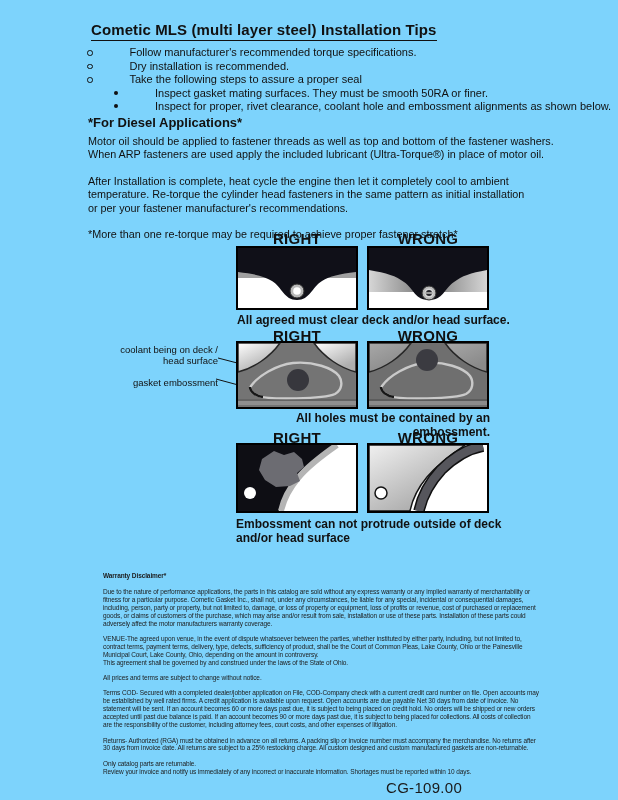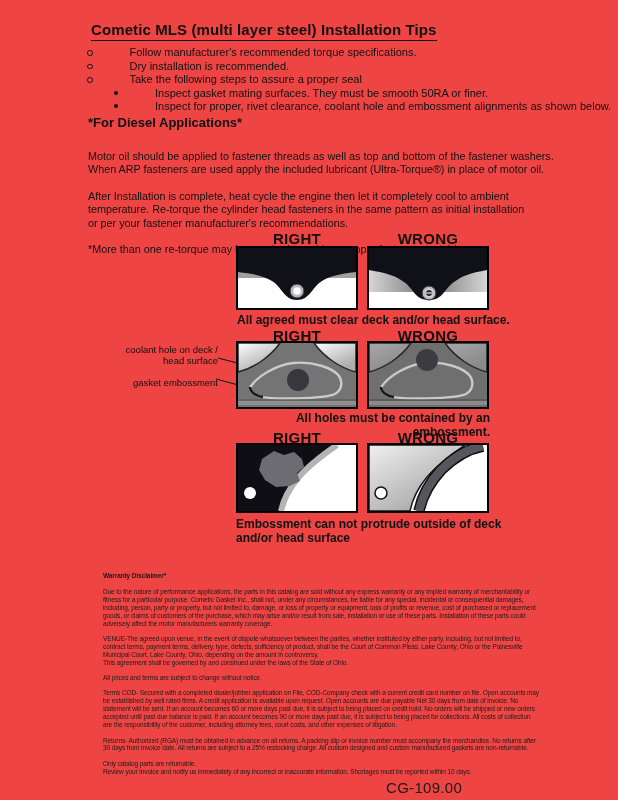--- a/index.html
+++ b/index.html
@@ -1,29 +1,29 @@
 <!DOCTYPE html>
 <html><head>
 <meta charset="utf-8">
 <style>
   html,body{margin:0;padding:0;background:#ffffff;}
-  .page{position:relative;width:618px;height:800px;background:#ef4444;overflow:hidden;
+  .page{position:relative;width:618px;height:800px;background:#7dd3fc;overflow:hidden;
         font-family:"Liberation Sans",sans-serif;color:#111;}
   
   .title{position:absolute;left:91px;top:21px;font-size:15px;font-weight:bold;
          letter-spacing:.1px;border-bottom:1.6px solid #111;padding-bottom:2px;}
   
   .bullets{position:absolute;left:87px;top:46px;width:530px;font-size:11px;line-height:13px;}
   .b{display:flex;align-items:flex-start;margin-bottom:.5px;}
   .b span.txt{white-space:pre-line;padding-left:32px;}
   .odot{width:3.5px;height:3.5px;border:1px solid #111;border-radius:50%;margin:4px 5px 0 0;flex:none;}
   .fdot{width:4px;height:4px;background:#111;border-radius:50%;margin:4px 5px 0 27px;flex:none;}
   
   .diesel{position:absolute;left:88px;top:116px;width:520px;font-size:10.8px;line-height:13.5px;}
-  .diesel h2{font-size:13px;margin:0 0 20px;font-weight:bold;}
+  .diesel h2{font-size:13px;margin:0 0 5px;font-weight:bold;}
   .diesel p{margin:0 0 13px;white-space:pre-line;}
   
   .dlabel{position:absolute;width:122px;text-align:center;font-weight:bold;font-size:15px;letter-spacing:.3px;}
   .dbox{position:absolute;line-height:0;}
   .cap{position:absolute;font-weight:bold;font-size:12px;line-height:14px;white-space:pre-line;}
   .ptr-label{position:absolute;width:100px;text-align:right;font-size:9.5px;line-height:10.5px;}
   .ptr-lines{position:absolute;left:208px;top:352px;}
   
   .disclaimer{position:absolute;left:103px;top:572px;width:437px;font-size:6.5px;
               line-height:7.9px;letter-spacing:-.1px;color:#1c1c1c;}
@@ -103,21 +103,21 @@
       <circle cx="62" cy="47" r="7" fill="#b9b9b9" stroke="#2e2e2e" stroke-width="1"></circle>
       <circle cx="62" cy="47" r="4.5" fill="#d8d8d8"></circle>
       <circle cx="62" cy="47" r="3" fill="#26262c"></circle>
       <rect x="58.5" y="46" width="7" height="2" fill="#9a9a9a"></rect>
       <rect x="1" y="1" width="120" height="62" fill="none" stroke="#000" stroke-width="2"></rect>
     </svg>
   </div>
 
   <div class="cap" style="left:237px;top:313px;">All agreed must clear deck and/or head surface.</div>
 
-  <div class="ptr-label" style="left:118px;top:345px;">coolant hole on
+  <div class="ptr-label" style="left:118px;top:345px;">coolant being on
 deck / head surface</div>
   <div class="ptr-label" style="left:118px;top:378px;">gasket embossment</div>
   <div class="ptr-lines">
     <svg width="95" height="40" viewBox="0 0 95 40">
       <line x1="10" y1="6" x2="87" y2="26" stroke="#111" stroke-width="1"></line>
       <line x1="8" y1="27" x2="34" y2="34" stroke="#111" stroke-width="1"></line>
     </svg>
   </div>
 
   <div class="dlabel" style="left:236px;top:327px;">RIGHT</div>

